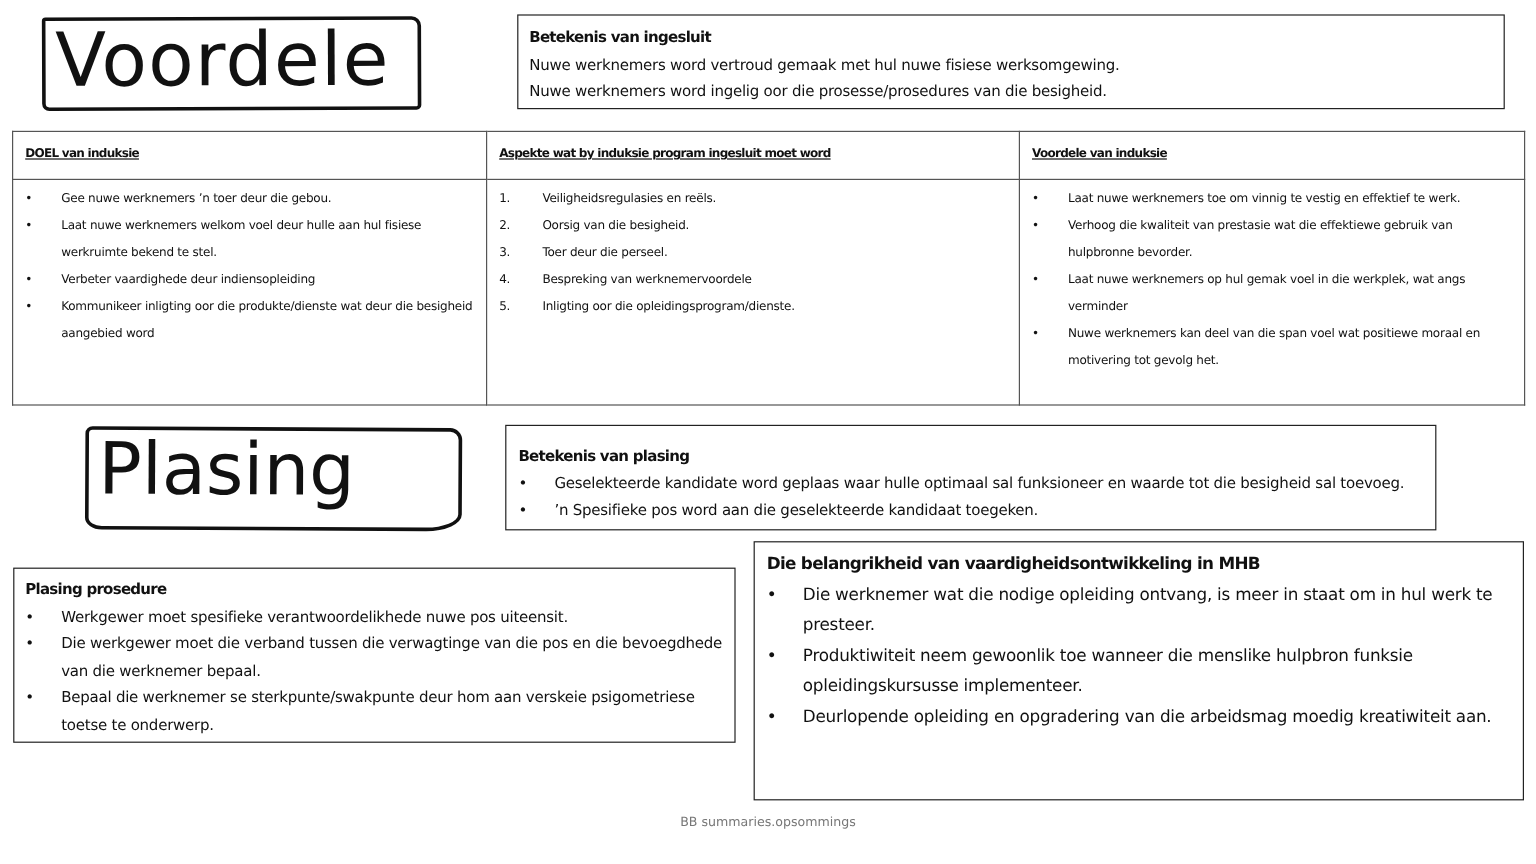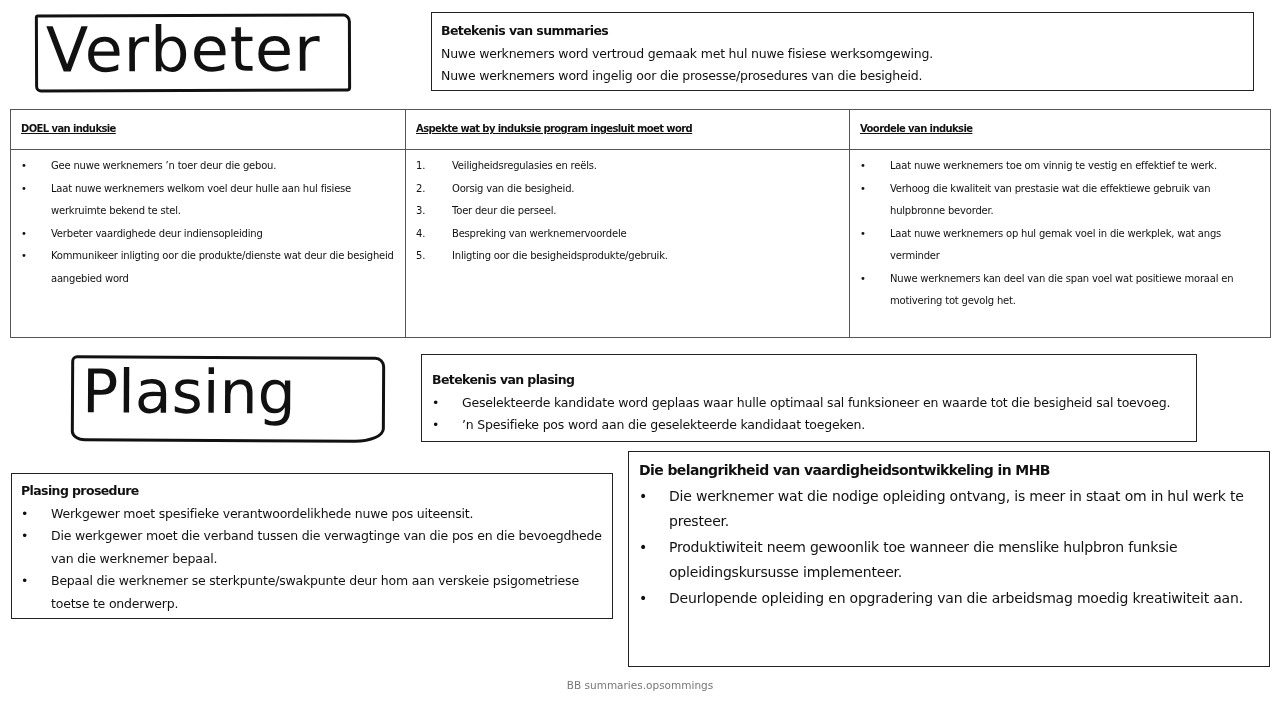--- a/index.html
+++ b/index.html
@@ -45,25 +45,25 @@
   ol.numbered { list-style: none; }
   ol.numbered li { position: relative; padding-left: 36px; }
   ol.numbered li .num { position: absolute; left: 0; top: 0; }
 
   #footer { position: absolute; left: 0; width: 1280px; top: 679px; text-align: center; font-size: 10.5px; color: #777; }
 </style>
 </head>
 <body>
 
 <div id="induksie-title" class="title-box">
-  <span>Verbeter</span>
+  <span>Voordele</span>
 </div>
 
 <div id="induksie-def" class="box">
-  <div class="heading">Betekenis van summaries</div>
+  <div class="heading">Betekenis van ingesluit</div>
   <div>Nuwe werknemers word vertroud gemaak met hul nuwe fisiese werksomgewing.</div>
   <div>Nuwe werknemers word ingelig oor die prosesse/prosedures van die besigheid.</div>
 </div>
 
 <table id="induksie-table">
   <colgroup>
     <col style="width:395px">
       <col style="width:444px">
       <col style="width:421px">
   </colgroup>
@@ -81,21 +81,21 @@
         <li>Verbeter vaardighede deur indiensopleiding</li>
         <li>Kommunikeer inligting oor die produkte/dienste wat deur die besigheid aangebied word</li>
       </ul>
     </td>
     <td>
       <ol class="numbered">
         <li><span class="num">1.</span><span>Veiligheidsregulasies en reëls.</span></li>
         <li><span class="num">2.</span><span>Oorsig van die besigheid.</span></li>
         <li><span class="num">3.</span><span>Toer deur die perseel.</span></li>
         <li><span class="num">4.</span><span>Bespreking van werknemervoordele</span></li>
-        <li><span class="num">5.</span><span>Inligting oor die besigheidsprodukte/gebruik.</span></li>
+        <li><span class="num">5.</span><span>Inligting oor die opleidingsprogram/dienste.</span></li>
       </ol>
     </td>
     <td>
       <ul class="bullets">
         <li>Laat nuwe werknemers toe om vinnig te vestig en effektief te werk.</li>
         <li>Verhoog die kwaliteit van prestasie wat die effektiewe gebruik van hulpbronne bevorder.</li>
         <li>Laat nuwe werknemers op hul gemak voel in die werkplek, wat angs verminder</li>
         <li>Nuwe werknemers kan deel van die span voel wat positiewe moraal en motivering tot gevolg het.</li>
       </ul>
     </td>

